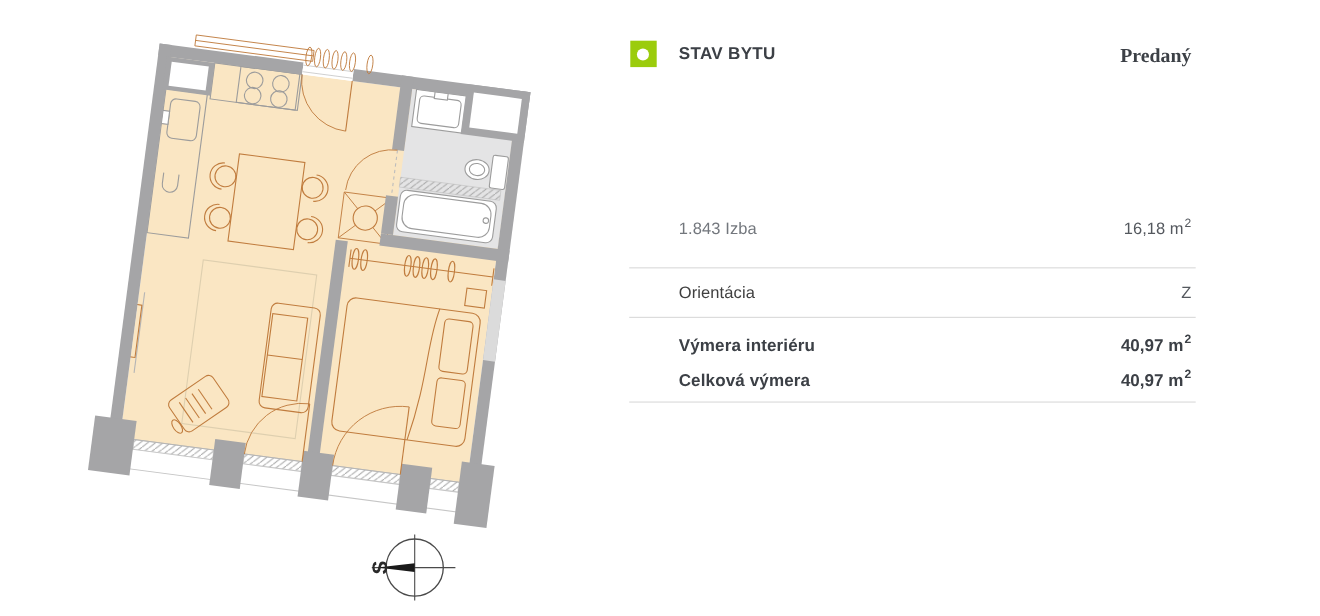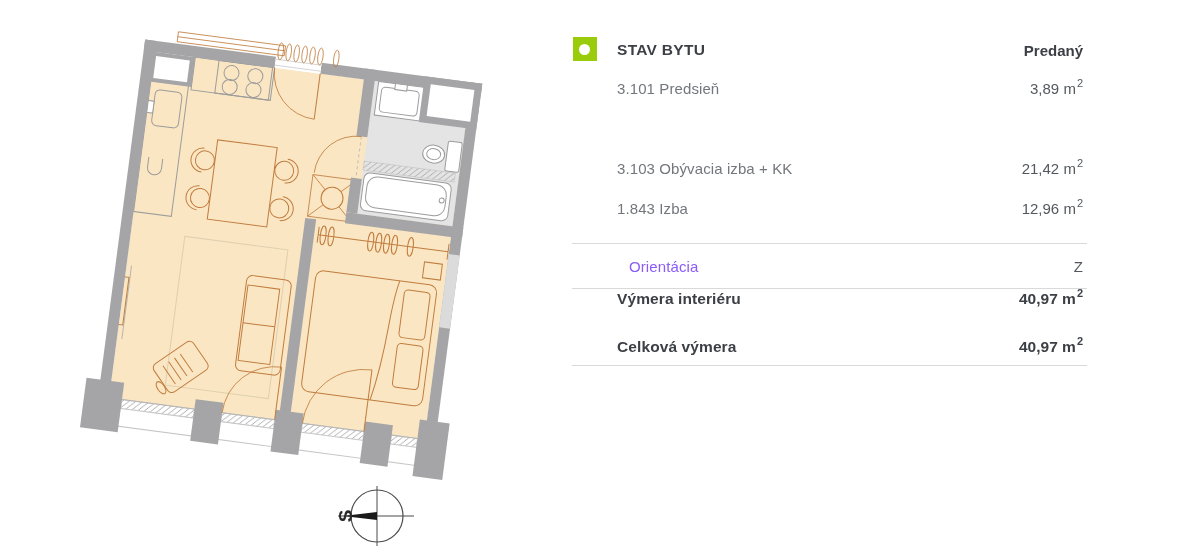--- a/index.html
+++ b/index.html
@@ -8,22 +8,22 @@
        -webkit-font-smoothing:antialiased;}
   .plan-wrap{position:absolute;left:0;top:0;width:560px;height:560px;}
   .panel{position:absolute;left:560px;top:0;width:560px;height:560px;}
   .row{position:absolute;left:57px;right:37px;display:flex;
        justify-content:space-between;align-items:center;height:22px;}
   .row .label{font-size:15px;color:var(--text-gray);letter-spacing:.1px;white-space:nowrap;}
   .row .value{font-size:15px;color:var(--text-mid);white-space:nowrap;}
   .row.strong .label,.row.strong .value{color:var(--text-dark);font-weight:bold;font-size:15.5px;}
   .row.header-row{height:26px;}
   .row.header-row .label{color:var(--text-dark);font-weight:bold;font-size:15.5px;letter-spacing:.3px;}
-  .row.header-row .value{color:var(--text-dark);font-weight:bold;font-size:15px;}
-  .row.orient .label{color:#8b5cf6;margin-left:12px;}
+  .row.header-row .value{color:var(--text-dark);font-weight:bold;font-size:18px;font-family:Liberation Serif, serif;}
+  .row.orient .label{color:#404040;}
   .sup{font-size:11px;position:relative;top:-7px;margin-left:1px;}
   .divider{position:absolute;left:12px;width:515px;height:1px;background:var(--divider);}
   .status-icon{position:absolute;left:13px;top:37px;width:24px;height:24px;
        background:var(--accent);display:flex;align-items:center;justify-content:center;}
   .status-icon .dot{width:11px;height:11px;border-radius:50%;background:#ffffff;margin-right:2px;}
   
   .wall{fill:var(--wall);}
   .floor{fill:var(--floor);}
   .bath{fill:var(--bath);}
   .fo{stroke:var(--line);fill:none;stroke-width:1;}
@@ -229,43 +229,35 @@
 
   <div class="status-icon">
     <div class="dot"></div>
   </div>
 
   <div class="row header-row" style="top:37px">
     <span class="label">STAV BYTU</span>
     <span class="value">Predaný</span>
   </div>
 
-  <div class="row" style="top:77px">
-    <span class="label">3.101 Predsieň</span>
-    <span class="value"><span>3,89 m</span><span class="sup">2</span></span>
-  </div>
-  <div class="row" style="top:157px">
-    <span class="label">3.103 Obývacia izba + KK</span>
-    <span class="value"><span>21,42 m</span><span class="sup">2</span></span>
-  </div>
   <div class="row" style="top:197px">
     <span class="label">1.843 Izba</span>
-    <span class="value"><span>12,96 m</span><span class="sup">2</span></span>
+    <span class="value"><span>16,18 m</span><span class="sup">2</span></span>
   </div>
 
   <div class="divider" style="top:243px"></div>
 
   <div class="row orient" style="top:255px">
     <span class="label">Orientácia</span>
     <span class="value">Z</span>
   </div>
 
   <div class="divider" style="top:288px"></div>
 
-  <div class="row strong" style="top:288px">
+  <div class="row strong" style="top:304px">
     <span class="label">Výmera interiéru</span>
     <span class="value"><span>40,97 m</span><span class="sup">2</span></span>
   </div>
   <div class="row strong" style="top:336px">
     <span class="label">Celková výmera</span>
     <span class="value"><span>40,97 m</span><span class="sup">2</span></span>
   </div>
 
   <div class="divider" style="top:365px"></div>
 </div>

